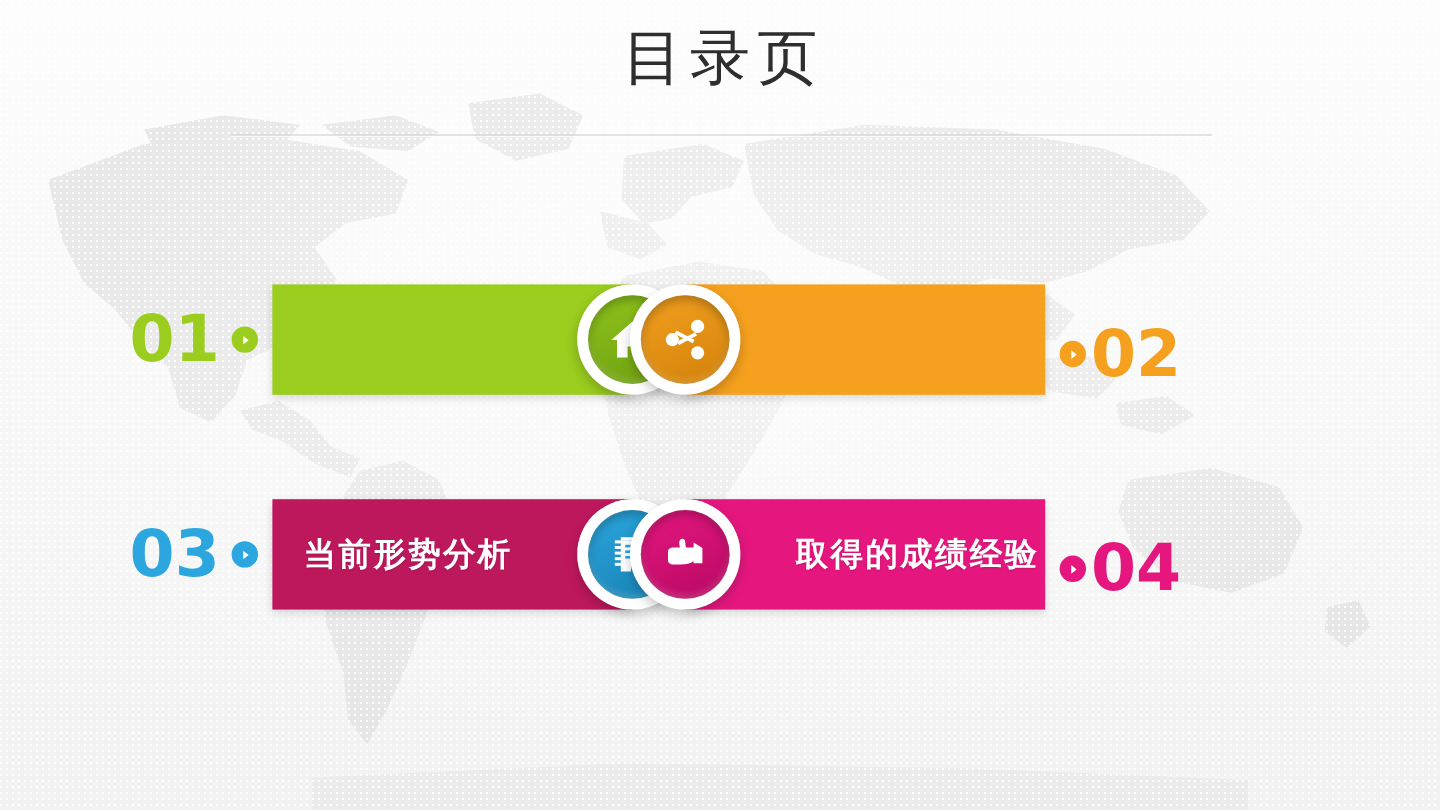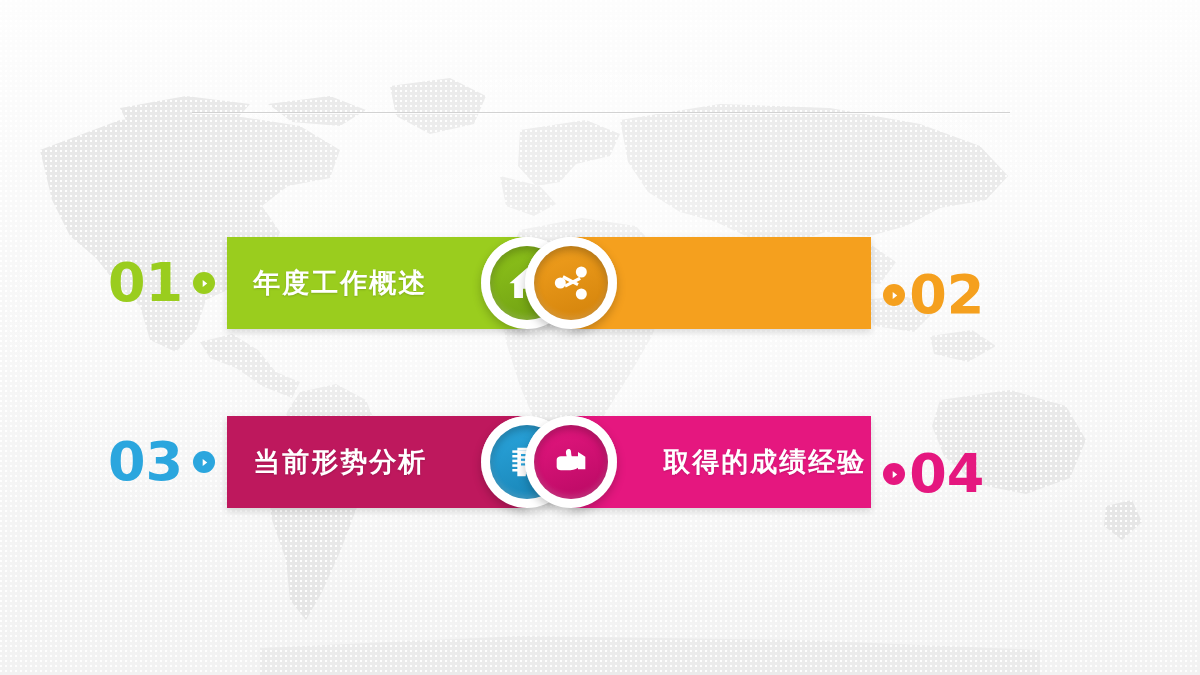--- a/index.html
+++ b/index.html
@@ -212,35 +212,35 @@
         <path d="M1106,506 L1132,500 L1142,522 L1122,540 L1104,526 Z"></path>
 
         <path d="M260,648 L520,636 L800,640 L1040,650 L1040,675 L260,675 Z" opacity="0.55"></path>
       </g>
     </svg>
   </div>
 
   <div class="bg-dots"></div>
   <div class="bg-vignette"></div>
 
+  <div class="title">目录页</div>
   <div class="title-rule"></div>
 
   <div class="row row-1">
 
     <div class="card card-left">
       <div class="idx-left">
         <span class="index" style="color:#9ACD1E">01</span>
         <span class="badge" style="background:#9ACD1E">
           <svg viewBox="0 0 10 10" aria-hidden="true">
               <path d="M3 1 L8 5 L3 9 Z" fill="#ffffff"></path>
             </svg>
         </span>
       </div>
       <div class="bar bar-a" style="background:#9ACD1E">
-        <span class="bar-label">年度工作概述</span>
         <span class="medallion right">
           <span class="medallion-inner" style="background:linear-gradient(160deg,#8FC41B 0%,#6E9E12 100%)">
             <svg viewBox="0 0 24 24" aria-hidden="true">
               <path d="M12 3 L22.5 12.2 L19.7 12.2 L19.7 21 L14.4 21 L14.4 15.4 L9.6 15.4 L9.6 21 L4.3 21 L4.3 12.2 L1.5 12.2 Z"></path>
               <rect x="16.6" y="4.4" width="2.4" height="4"></rect>
             </svg>
           </span>
         </span>
       </div>
     </div>

